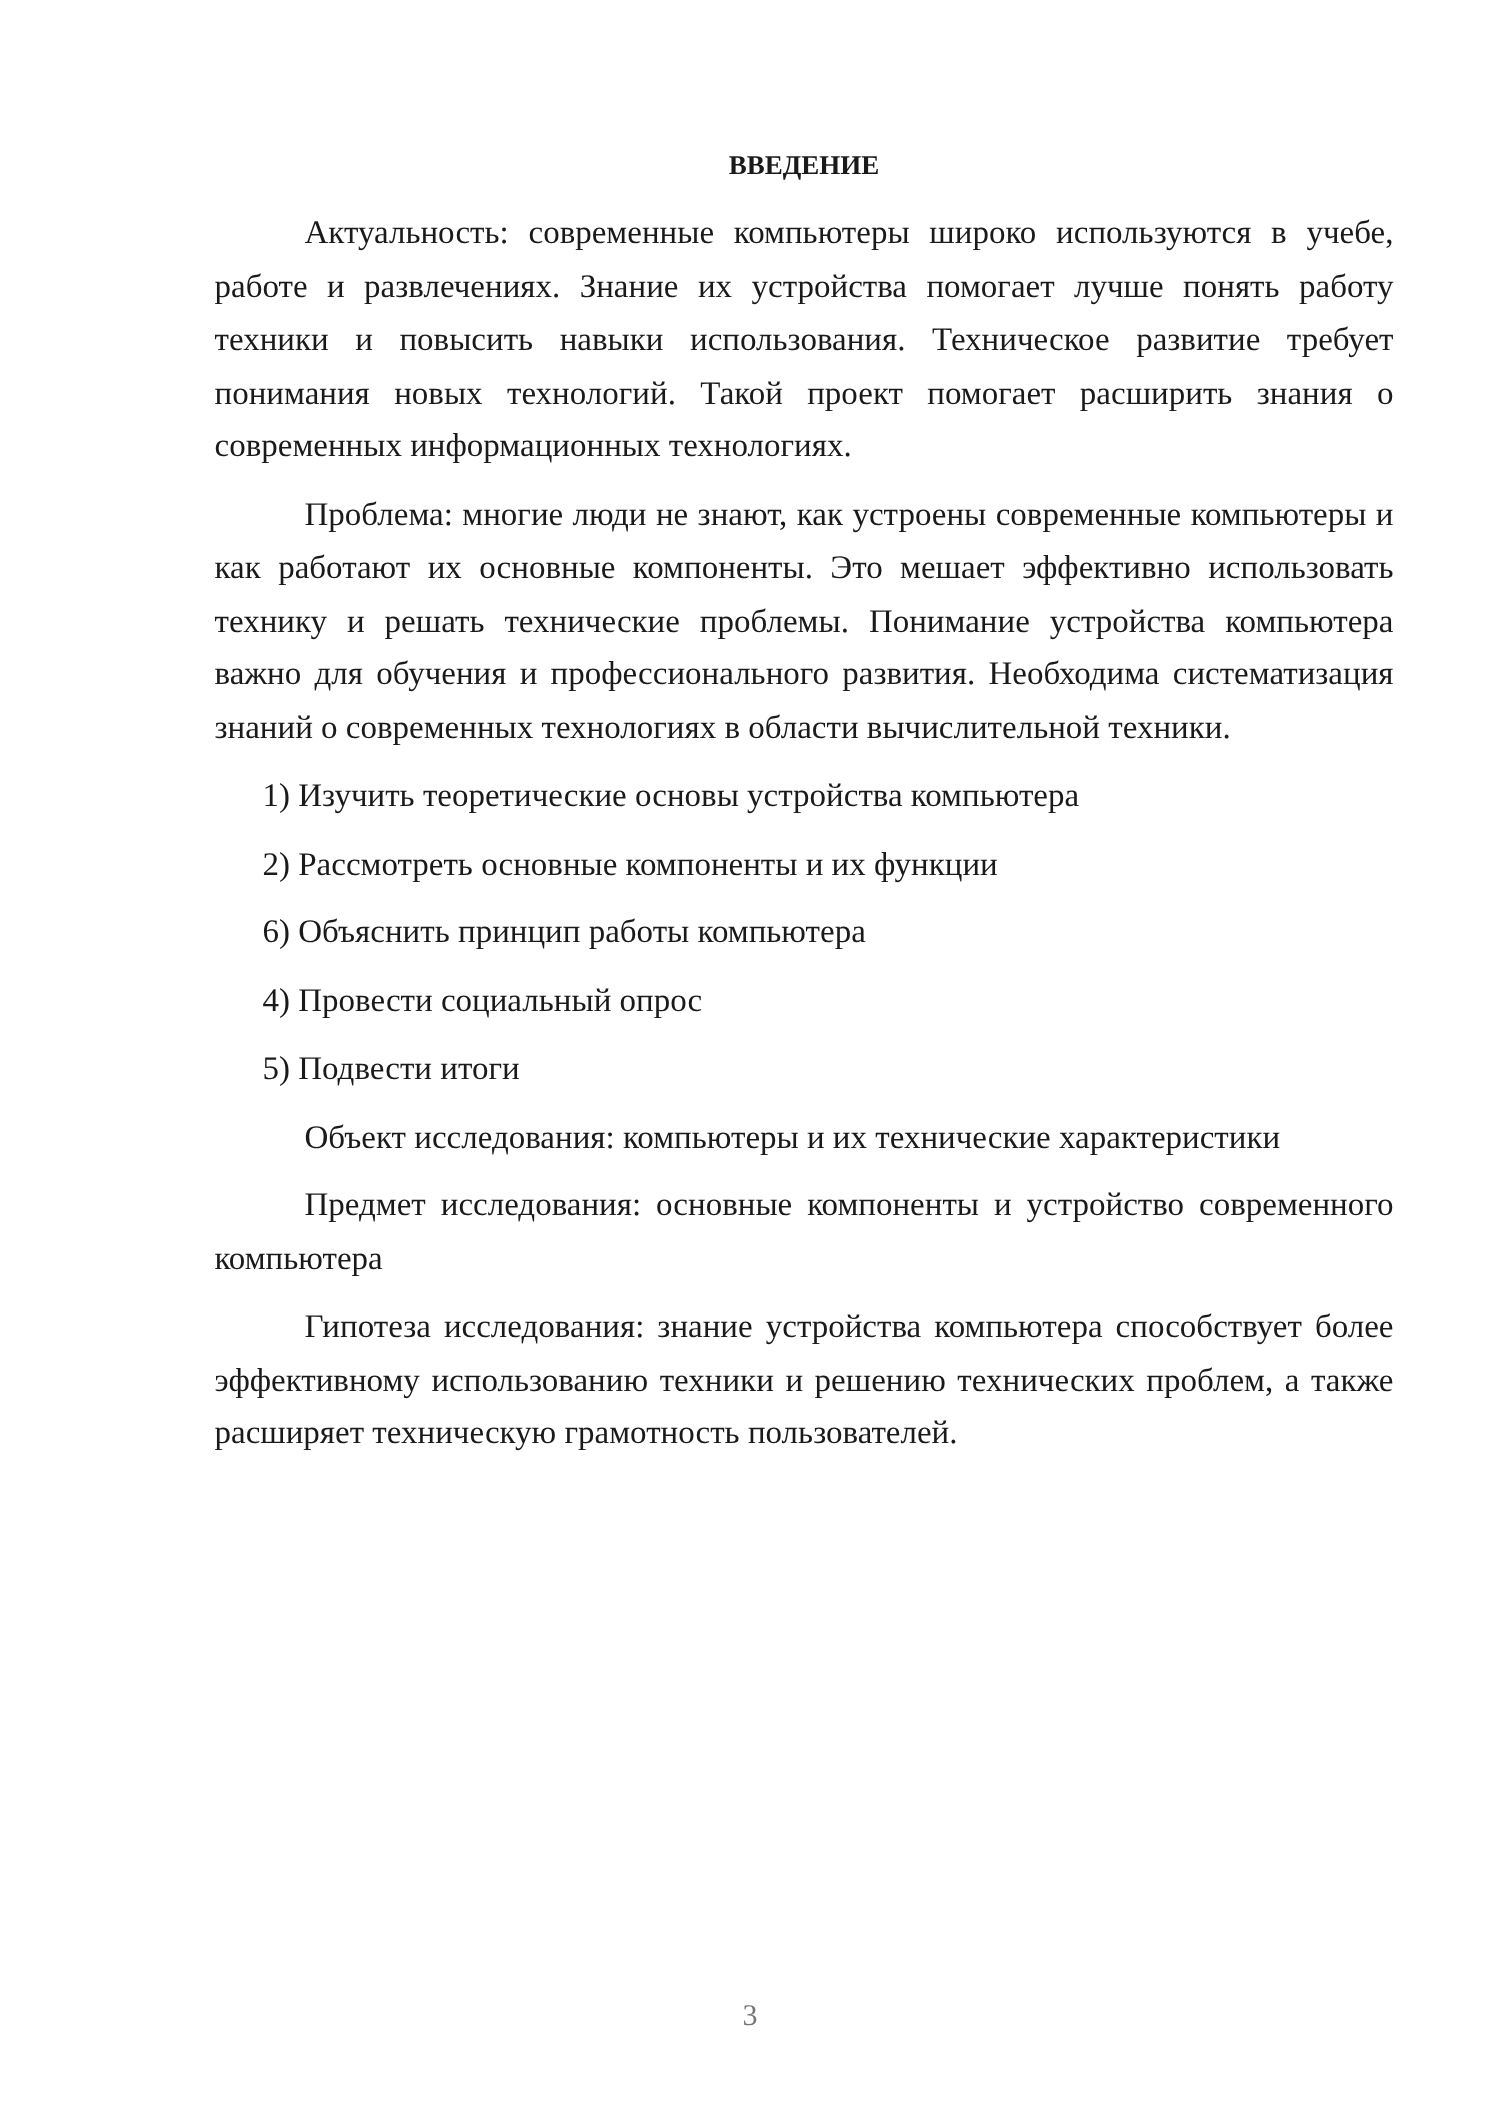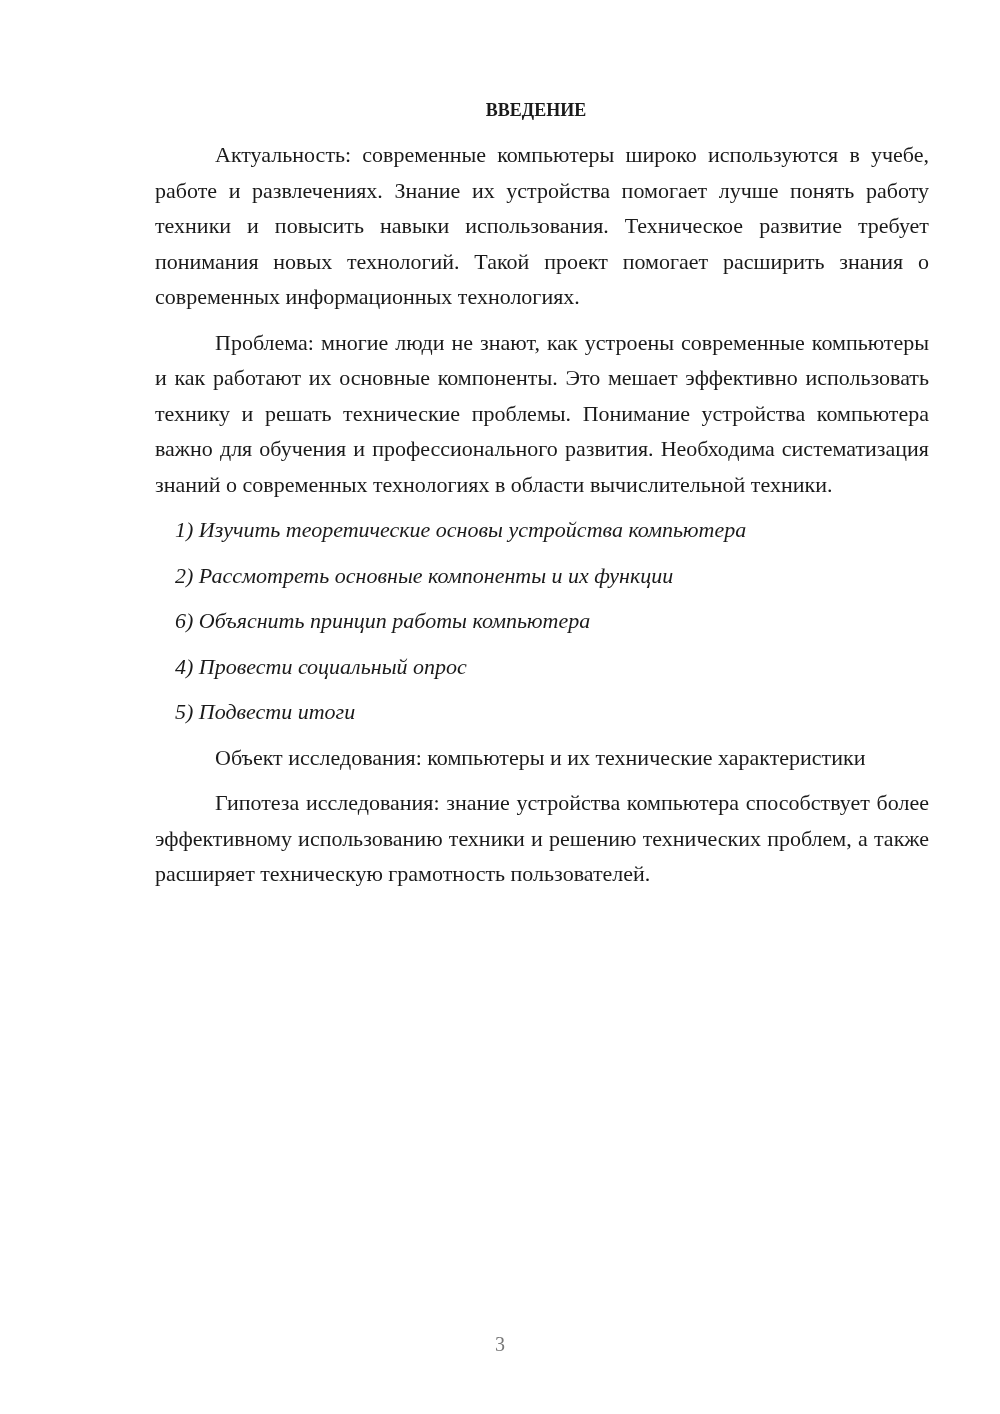--- a/index.html
+++ b/index.html
@@ -6,24 +6,24 @@
     body { width: 1000px; height: 1414px; position: relative; overflow: hidden; }
     .page {
       position: absolute; left: 143px; top: 92px; width: 786px;
       font-family: "Liberation Serif", "DejaVu Serif", serif;
       font-size: 22px; color: #1a1a1a; line-height: 35.5px;
     }
     .title {
       text-align: center; font-weight: bold; font-size: 18px;
       margin: 0 0 9px 0; line-height: 36px;
     }
-    .para { text-align: justify; text-indent: 60px; margin: 0 0 10px 12px; }
+    .para { text-align: justify; text-indent: 60px; margin: 0 0 10px 0; }
     .plain { text-indent: 60px; margin: 0 0 10px 0; }
     .list { margin: 0; padding: 0; list-style: none; }
-    .list li { padding-left: 32px; margin: 0 0 10px 0; line-height: 35.5px; font-style: italic; }
+    .list li { padding-left: 32px; margin: 0 0 10px 0; line-height: 35.5px; }
     .page-number {
       position: absolute; top: 1333px; left: 0; width: 1000px; text-align: center;
       font-family: "Liberation Serif", "DejaVu Serif", serif; font-size: 20px; color: #777777;
     }
   </style>
 </head>
 <body>
 
 <div class="page">
   <div class="title">ВВЕДЕНИЕ</div>
@@ -33,16 +33,17 @@
 
   <ul class="list">
     <li>1) Изучить теоретические основы устройства компьютера</li>
     <li>2) Рассмотреть основные компоненты и их функции</li>
     <li>6) Объяснить принцип работы компьютера</li>
     <li>4) Провести социальный опрос</li>
     <li>5) Подвести итоги</li>
   </ul>
 
   <p class="para">Объект исследования: компьютеры и их технические характеристики</p>
+  <p class="para">Предмет исследования: основные компоненты и устройство современного компьютера</p>
   <p class="para">Гипотеза исследования: знание устройства компьютера способствует более эффективному использованию техники и решению технических проблем, а также расширяет техническую грамотность пользователей.</p>
 </div>
 
 <div class="page-number">3</div>
 
 </body></html>

